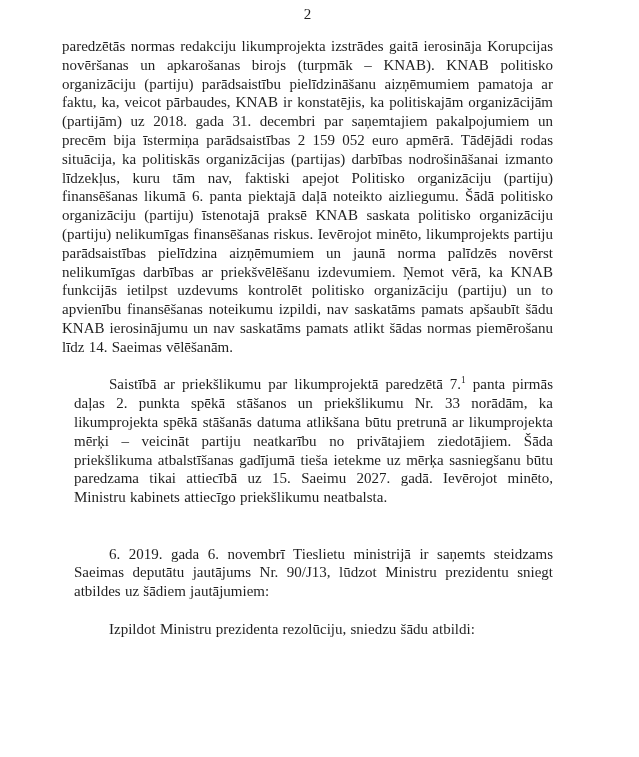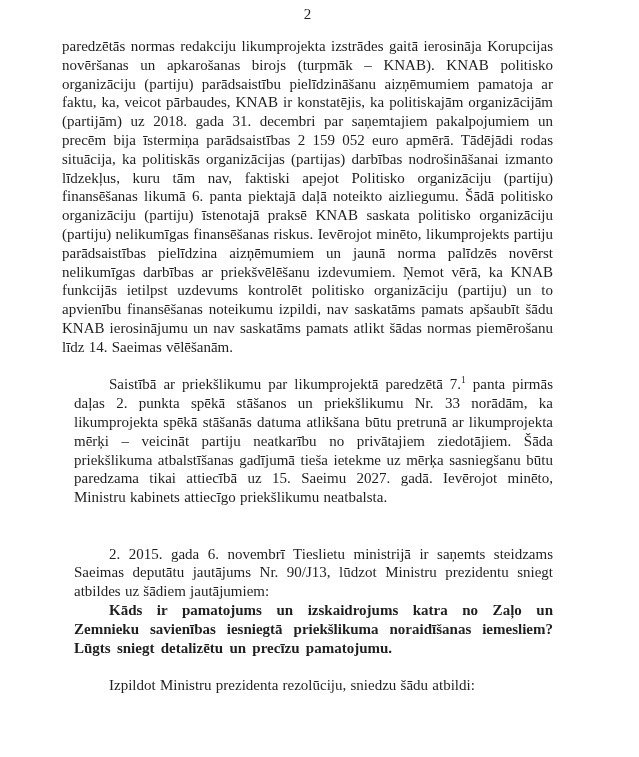--- a/index.html
+++ b/index.html
@@ -37,17 +37,16 @@
   .run-sup { vertical-align: super; font-size: 0.62em; line-height: 0; }
 </style>
 </head>
 <body>
 
 <div class="page">
   <div class="page-number">2</div>
   <div class="doc-body">
       <p class="para"><span class="run">paredzētās normas redakciju likumprojekta izstrādes gaitā ierosināja Korupcijas novēršanas un apkarošanas birojs (turpmāk – KNAB). KNAB politisko organizāciju (partiju) parādsaistību pielīdzināšanu aizņēmumiem pamatoja ar faktu, ka, veicot pārbaudes, KNAB ir konstatējis, ka politiskajām organizācijām (partijām) uz 2018. gada 31. decembri par saņemtajiem pakalpojumiem un precēm bija īstermiņa parādsaistības 2 159 052 </span><span class="run-italic">euro</span><span class="run"> apmērā. Tādējādi rodas situācija, ka politiskās organizācijas (partijas) darbības nodrošināšanai izmanto līdzekļus, kuru tām nav, faktiski apejot Politisko organizāciju (partiju) finansēšanas likumā 6. panta piektajā daļā noteikto aizliegumu. Šādā politisko organizāciju (partiju) īstenotajā praksē KNAB saskata politisko organizāciju (partiju) nelikumīgas finansēšanas riskus. Ievērojot minēto, likumprojekts partiju parādsaistības pielīdzina aizņēmumiem un jaunā norma palīdzēs novērst nelikumīgas darbības ar priekšvēlēšanu izdevumiem. Ņemot vērā, ka KNAB funkcijās ietilpst uzdevums kontrolēt politisko organizāciju (partiju) un to apvienību finansēšanas noteikumu izpildi, nav saskatāms pamats apšaubīt šādu KNAB ierosinājumu un nav saskatāms pamats atlikt šādas normas piemērošanu līdz 14. Saeimas vēlēšanām.</span></p>
       <p class="para indent" style="margin-top: 18.8px;"><span class="run">Saistībā ar priekšlikumu par likumprojektā paredzētā 7.</span><span class="run-sup">1</span><span class="run"> panta pirmās daļas 2. punkta spēkā stāšanos un priekšlikumu Nr. 33 norādām, ka likumprojekta spēkā stāšanās datuma atlikšana būtu pretrunā ar likumprojekta mērķi – veicināt partiju neatkarību no privātajiem ziedotājiem. Šāda priekšlikuma atbalstīšanas gadījumā tieša ietekme uz mērķa sasniegšanu būtu paredzama tikai attiecībā uz 15. Saeimu 2027. gadā. Ievērojot minēto, Ministru kabinets attiecīgo priekšlikumu neatbalsta.</span></p>
-      <p class="para indent" style="margin-top: 37.6px;"><span class="run">2. 2015. gada 6. novembrī Tieslietu ministrijā ir saņemts steidzams Saeimas deputātu jautājums Nr. 90/J13, lūdzot Ministru prezidentu sniegt atbildes uz šādiem jautājumiem:</span></p>
-      <p class="para indent bold"><span class="run">Kāds ir pamatojums un izskaidrojums katra no Zaļo un Zemnieku savienības iesniegtā priekšlikuma noraidīšanas iemesliem? Lūgts sniegt detalizētu un precīzu pamatojumu.</span></p>
+      <p class="para indent" style="margin-top: 37.6px;"><span class="run">6. 2019. gada 6. novembrī Tieslietu ministrijā ir saņemts steidzams Saeimas deputātu jautājums Nr. 90/J13, lūdzot Ministru prezidentu sniegt atbildes uz šādiem jautājumiem:</span></p>
       <p class="para indent" style="margin-top: 18.8px;"><span class="run">Izpildot Ministru prezidenta rezolūciju, sniedzu šādu atbildi:</span></p>
     </div>
 </div>
 
 </body></html>

